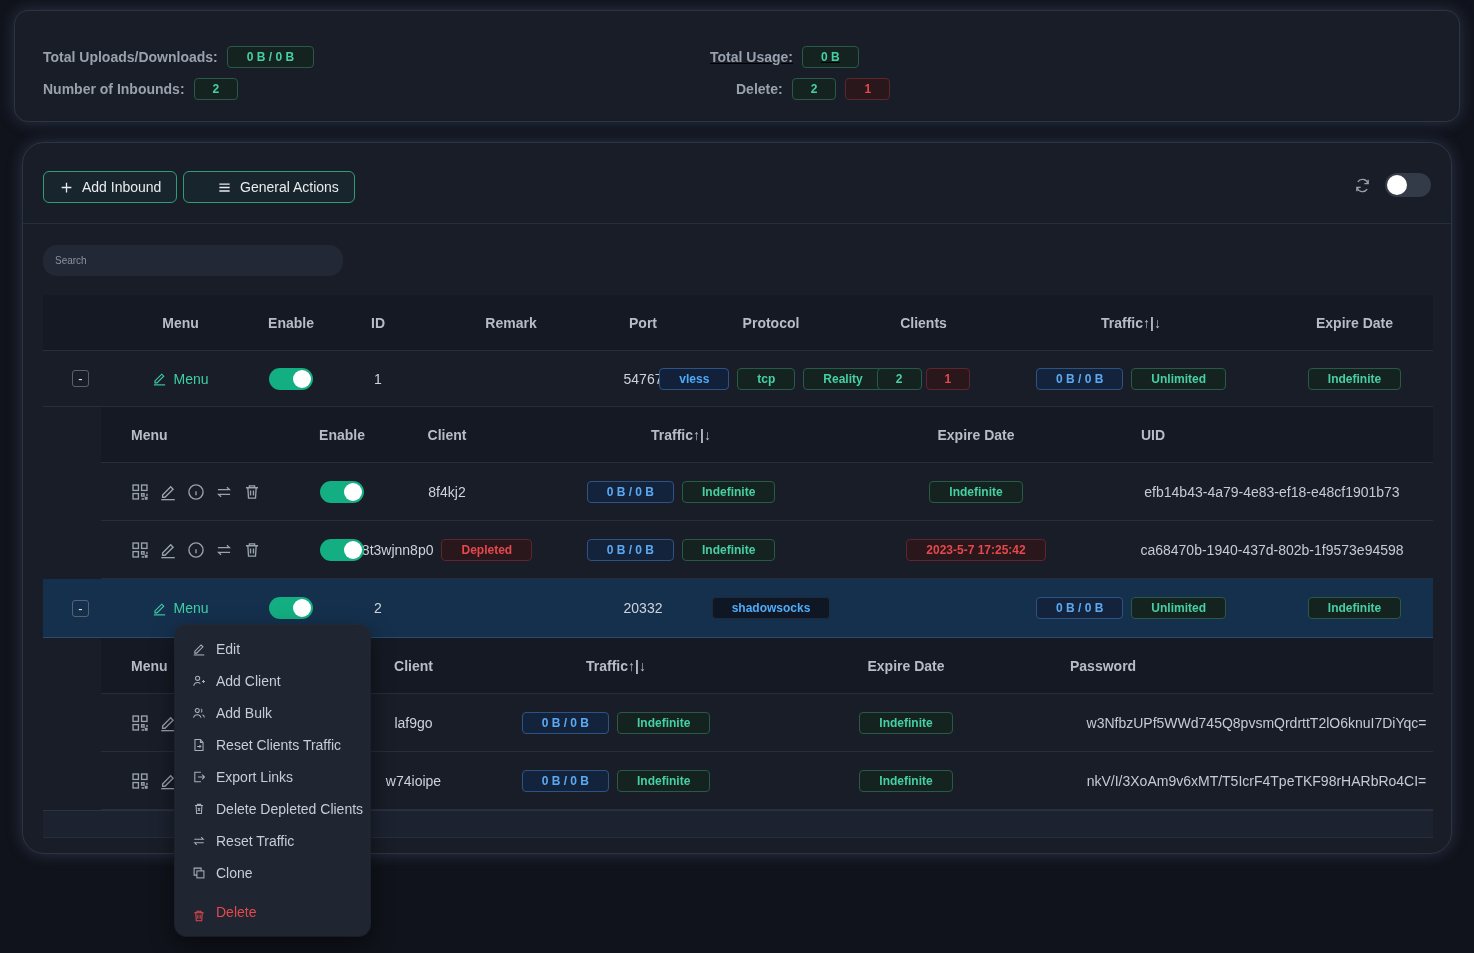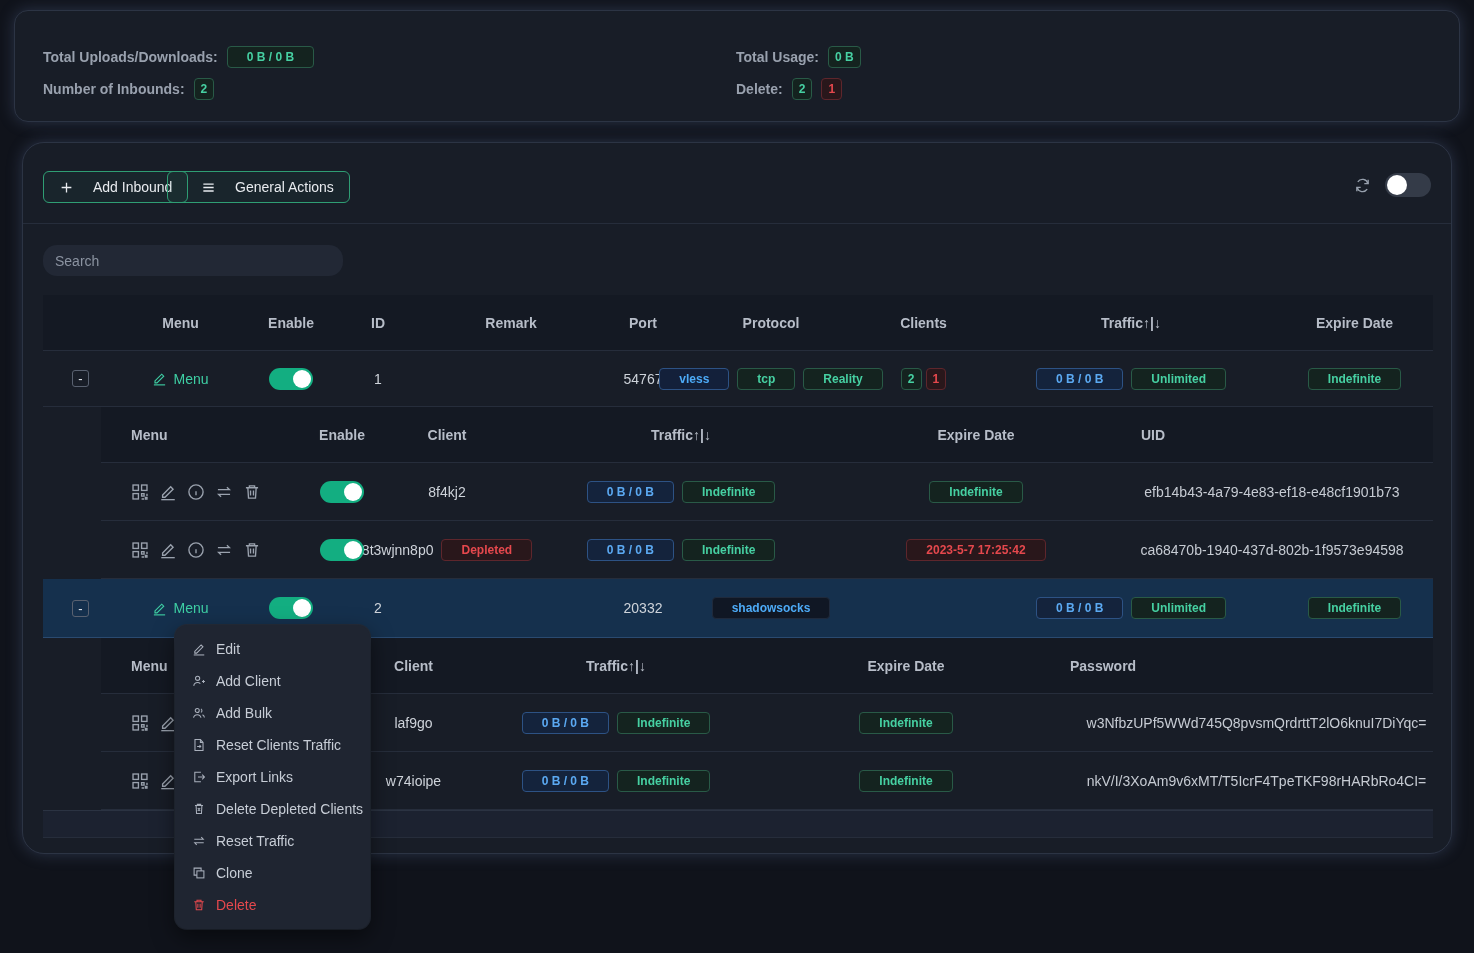--- a/index.html
+++ b/index.html
@@ -23,55 +23,55 @@
     box-shadow: 0 0 16px rgba(110, 135, 190, 0.28);
   }
   .stats-card { left: 14px; top: 10px; width: 1446px; height: 112px; }
   .main-card  { left: 22px; top: 142px; width: 1430px; height: 712px; border-radius: 22px; }
 
   
   .stat { position: absolute; display: flex; align-items: center; gap: 9px; height: 22px; }
   .stat-label { font-size: 14px; font-weight: 700; color: #99a1ae; }
   .stat-1 { left: 28px;  top: 35px; }
   .stat-2 { left: 28px;  top: 67px; }
-  .stat-3 { left: 721px; top: 35px; }
+  .stat-3 { left: 695px; top: 35px; text-decoration: underline; }
   .stat-4 { left: 721px; top: 67px; }
 
   
   .tag {
     display: inline-flex; align-items: center; justify-content: center;
     height: 22px; padding: 0 19px; border-radius: 4px;
     font-size: 12px; font-weight: 600; line-height: 1;
     border: 1px solid; white-space: nowrap;
   }
   .tag.green { color: #46d0a2; border-color: #295a47; background: #14231f; }
   .tag.blue  { color: #5ba9f2; border-color: #2d5284; background: #14233c; }
   .tag.red   { color: #e5484d; border-color: #5e262c; background: #29171b; }
   .tag.proto { color: #4dabf7; border-color: #1f2a3c; background: #101724; }
   .tag.vless { color: #4dabf7; border-color: #2d5284; background: #13203a; }
-  .tag.compact { padding: 0 6px; }
+  .tag.compact { padding: 0 18px; }
 
   
   .btn {
     position: absolute; top: 28px; height: 32px;
-    display: inline-flex; align-items: center; gap: 19px;
+    display: inline-flex; align-items: center; gap: 8px;
     padding: 0 15px; border-radius: 6px;
     border: 1px solid #2f9e74; background: rgba(47,158,116,0.07);
     color: #e8ebef; font-size: 14px; font-weight: 400; cursor: pointer;
     font-family: inherit;
   }
   .btn-add { left: 20px; }
-  .btn-actions { left: 144px; padding-left: 33px; }
+  .btn-actions { left: 160px; padding-left: 33px; }
   .btn .bicon { color: #e8ebef; }
   .toolbar-right { position: absolute; top: 30px; right: 20px; display: flex; align-items: center; gap: 14px; color: #97a0ad; }
   .divider { position: absolute; left: 0; top: 80px; width: 100%; height: 1px; background: #262d3b; }
   .search-input {
     position: absolute; left: 20px; top: 102px; width: 300px; height: 31px;
     background: #222835; border: none; border-radius: 14px;
-    color: #cfd4db; font-size: 14px; padding: 0 12px; outline: none;
+    color: #cfd4db; font-size: 10px; padding: 0 12px; outline: none;
     font-family: inherit;
   }
   .search-input::placeholder { color: #8b93a1; }
 
   
   .switch { position: relative; width: 44px; height: 22px; border-radius: 11px; background: #13ae81; cursor: pointer; flex: none; }
   .switch .knob { position: absolute; top: 2px; right: 2px; width: 18px; height: 18px; border-radius: 50%; background: #fff; }
   .switch.lg { width: 46px; height: 24px; border-radius: 12px; background: #343b48; }
   .switch.lg .knob { width: 20px; height: 20px; left: 2px; right: auto; }
 
@@ -136,21 +136,21 @@
     position: absolute; left: 175px; top: 625px; width: 195px;
     background: #1f2531; border-radius: 12px; padding: 8px 0;
     box-shadow: 0 8px 22px rgba(0,0,0,0.5), 0 0 0 1px #262d3a;
     z-index: 20;
   }
   .dd-item {
     height: 32px; display: flex; align-items: center; gap: 10px;
     padding: 0 17px; font-size: 14px; color: #c7cdd6; cursor: pointer; white-space: nowrap;
   }
   .dd-item .i { color: #a9b0bc; }
-  .dd-item.danger, .dd-item.danger .i { color: #e5484d; }
+  .dd-item.danger, .dd-item.danger .i { color: #e5484d; margin-top: 7px; }
 
   .i { display: inline-flex; flex: none; }
   .i svg { display: block; }
 </style>
 </head>
 <body>
 
 <div class="page">
 
   <div class="card stats-card">

